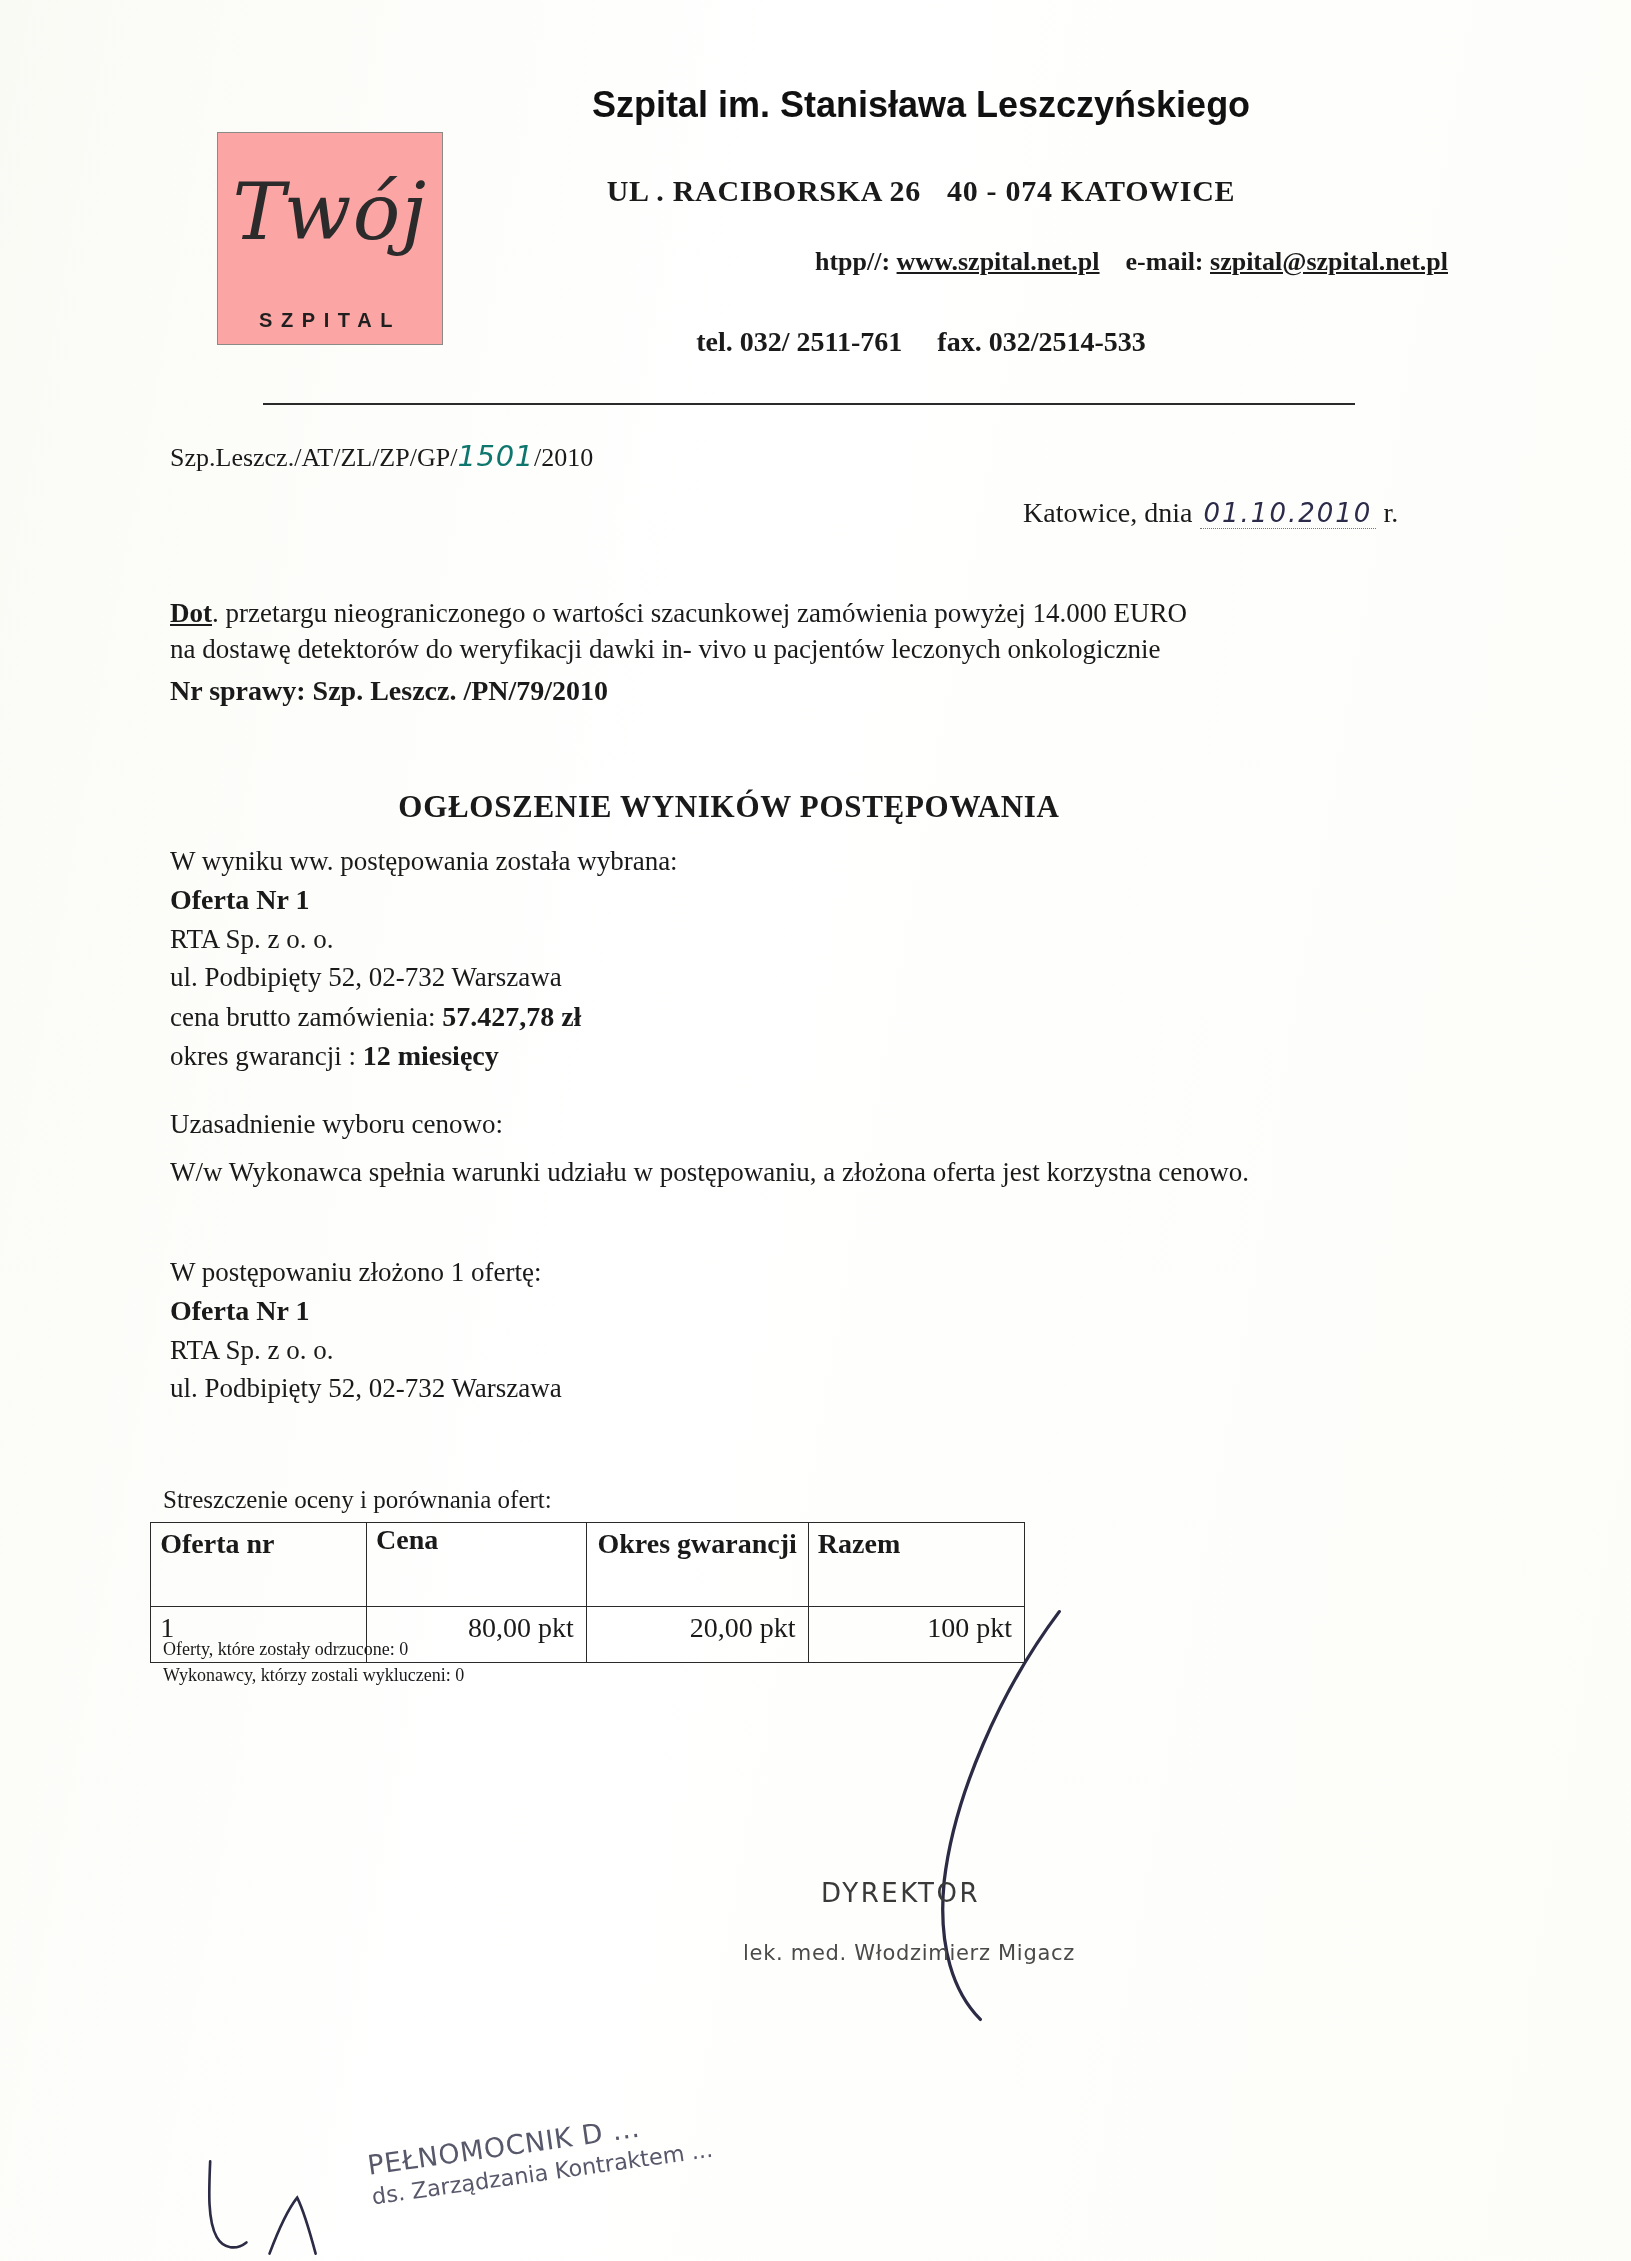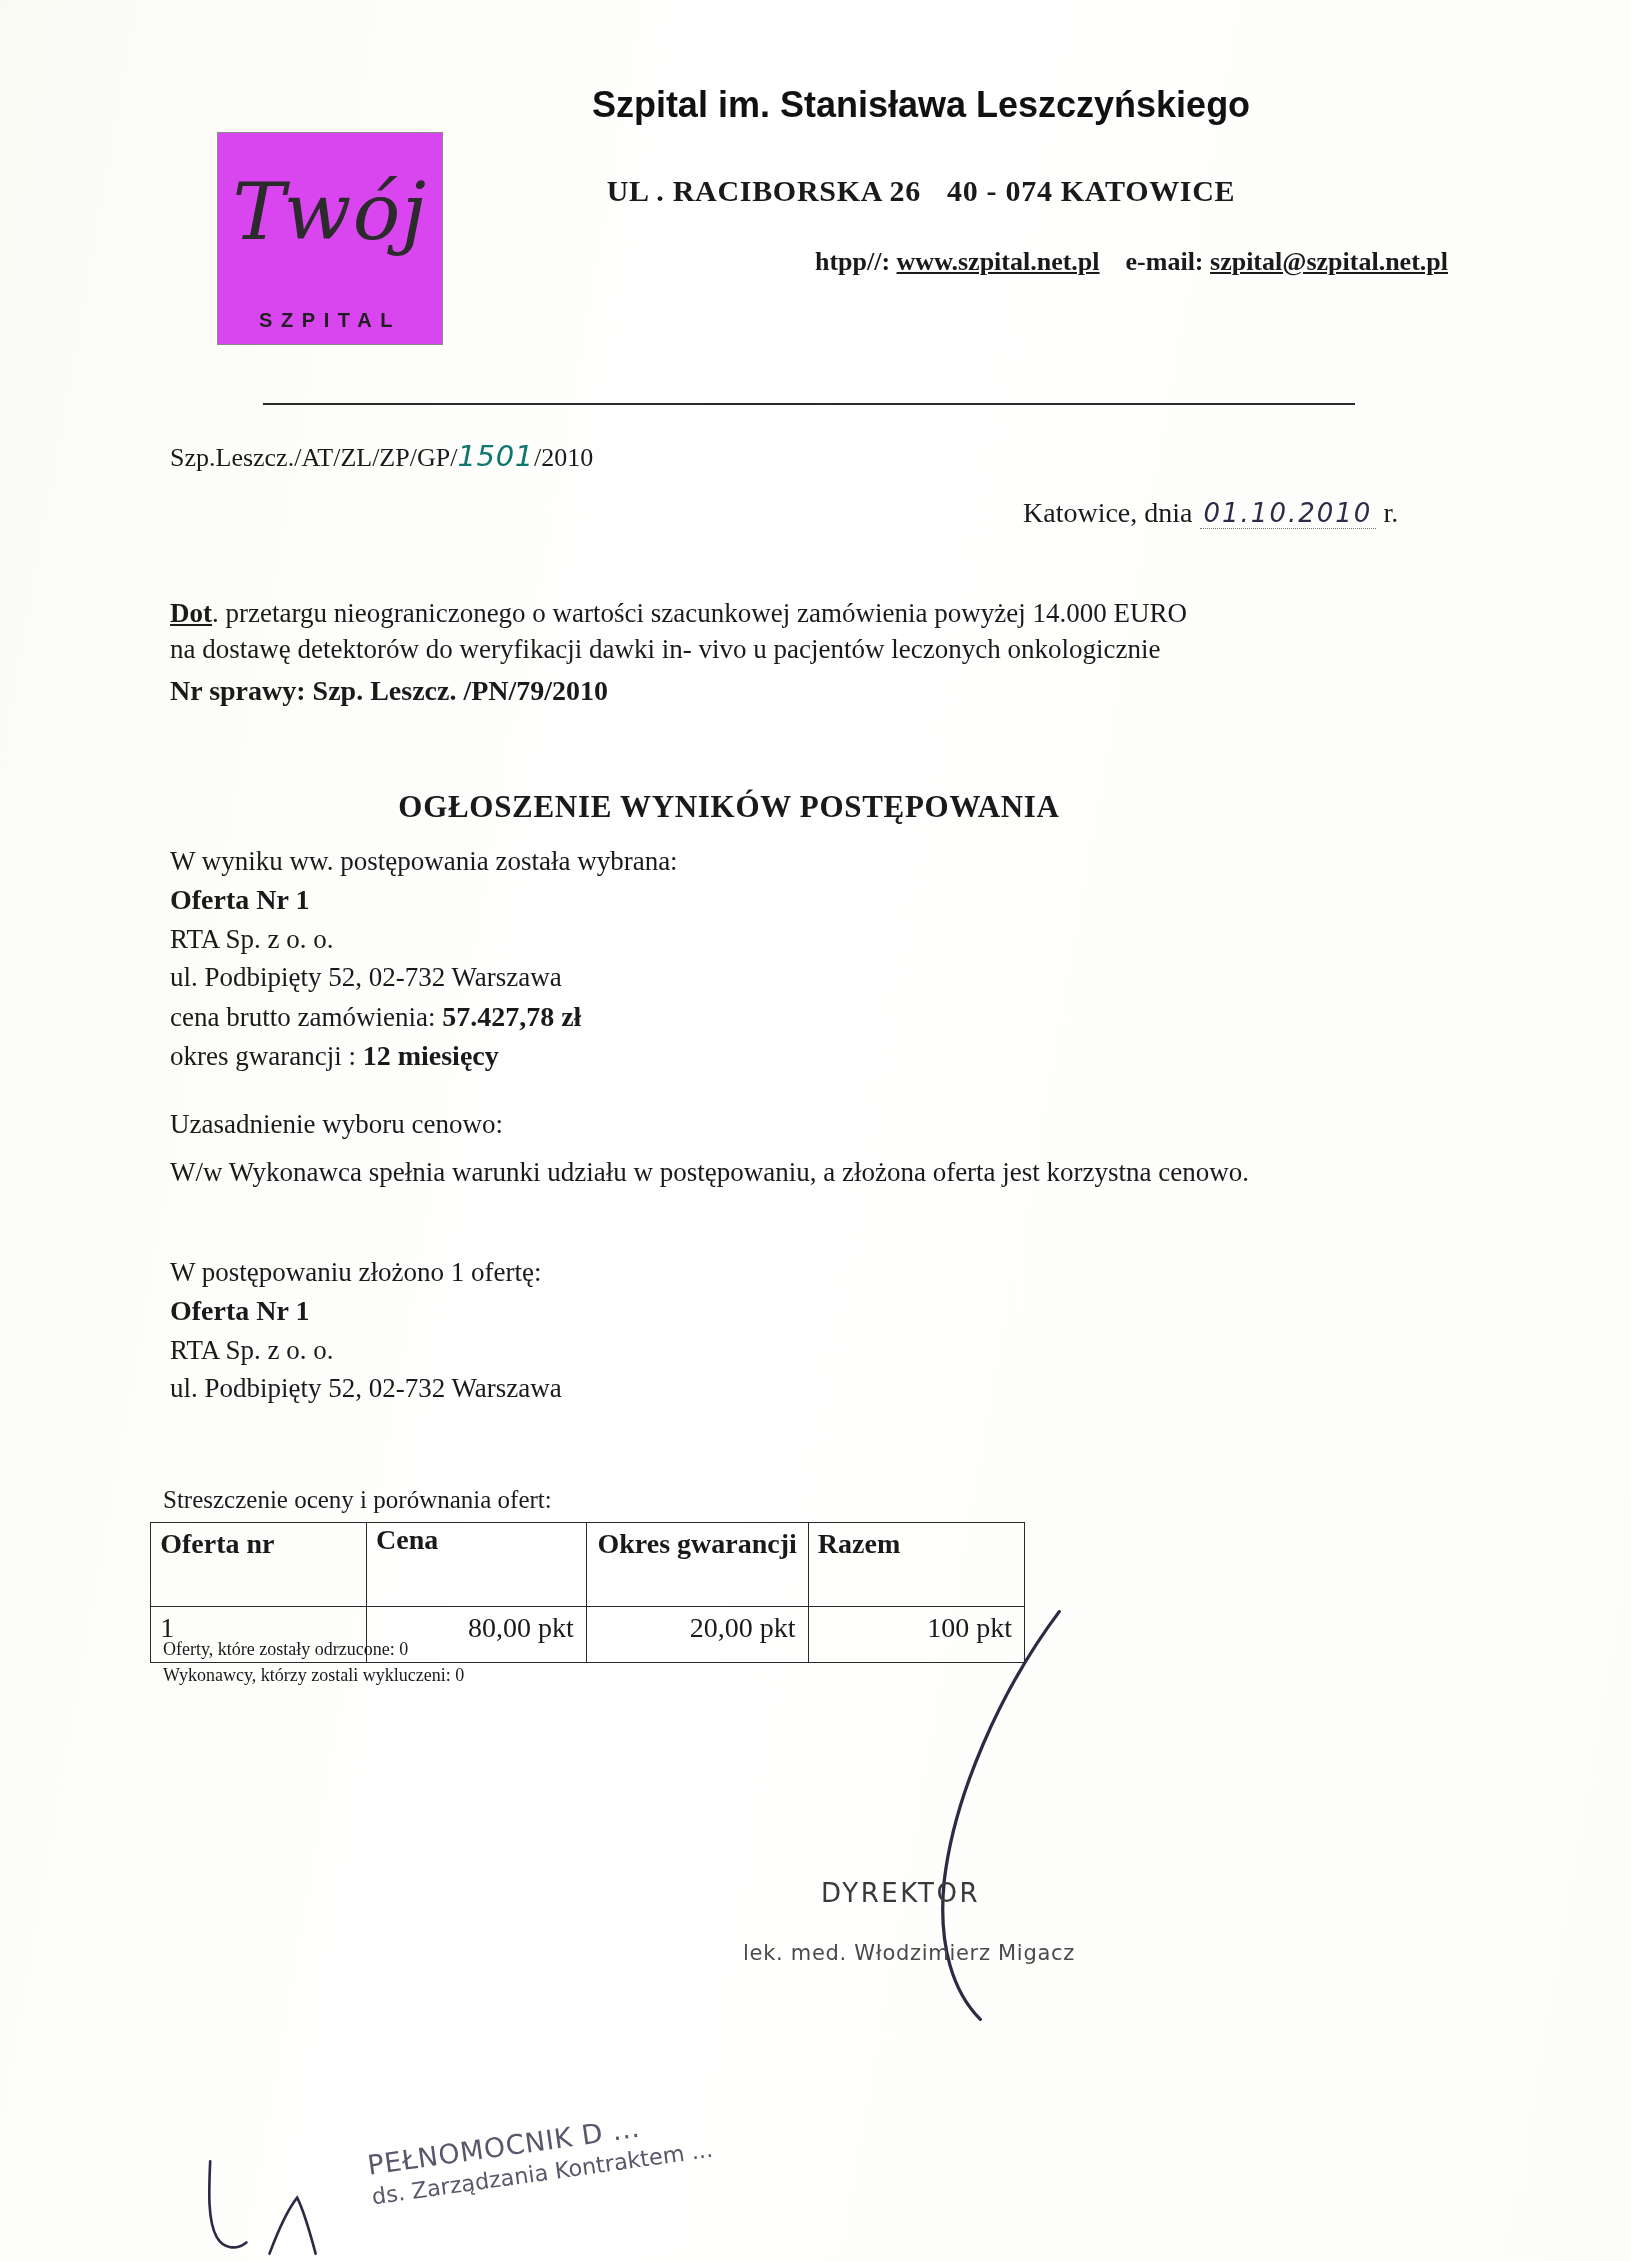--- a/index.html
+++ b/index.html
@@ -25,21 +25,21 @@
     background:
       linear-gradient(100deg, rgba(250,250,245,1) 0%, rgba(255,255,255,1) 40%, rgba(252,252,248,1) 100%);
     pointer-events: none;
   }
   .abs { position: absolute; }
 
   
   #logo-box {
     left: 217px; top: 132px;
     width: 224px; height: 211px;
-    background: #d946ef;
+    background: #fca5a5;
     border: 1.3px solid #8a8a86;
   }
   #logo-mark {
     position: absolute;
     left: 0; top: 6.6px;
     width: 224px; height: 151px;
     font-family: "DejaVu Serif", serif;
     font-size: 79px;
     font-style: italic;
     color: #2b2b2b;
@@ -256,20 +256,25 @@
   </div>
 
   <div class="abs" id="web-line">
     <span>htpp//:</span>
     <span class="u">www.szpital.net.pl</span>
     &nbsp;&nbsp;
     <span>e-mail:</span>
     <span class="u">szpital@szpital.net.pl</span>
   </div>
 
+  <div class="abs" id="phone-line">
+    <span>tel. 032/ 2511-761</span>
+    &nbsp;&nbsp;&nbsp;
+    <span>fax. 032/2514-533</span>
+  </div>
 
   <div class="abs" id="rule"></div>
 
   <div class="abs" id="ref-line">
     <span>Szp.Leszcz./AT/ZL/ZP/GP/</span><span id="ref-hand">1501</span><span>/2010</span>
   </div>
 
   <div class="abs" id="date-line">
     <span>Katowice, dnia</span>
     <span id="date-hand">01.10.2010</span>

